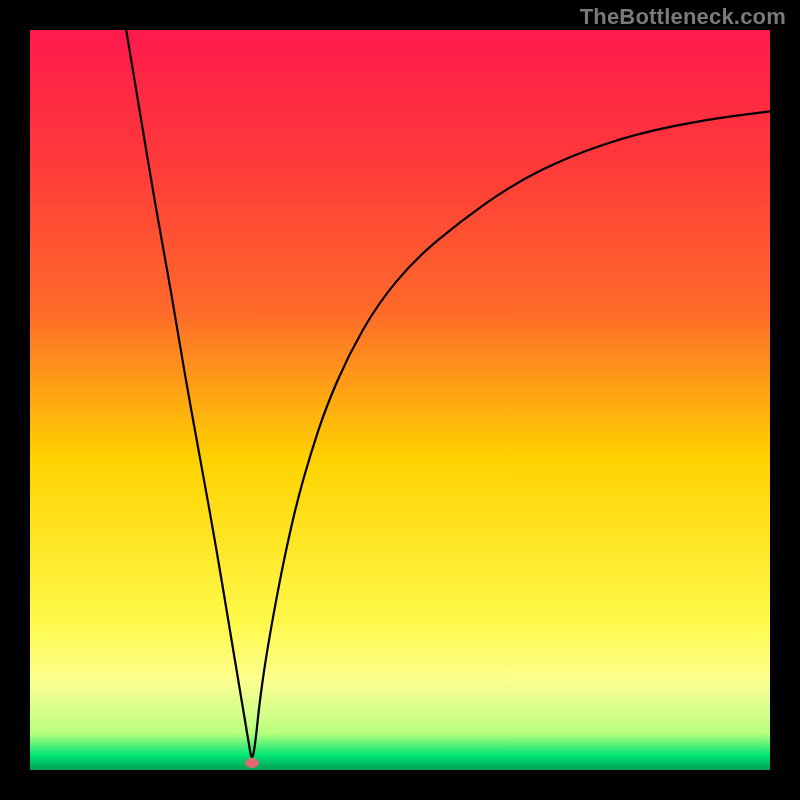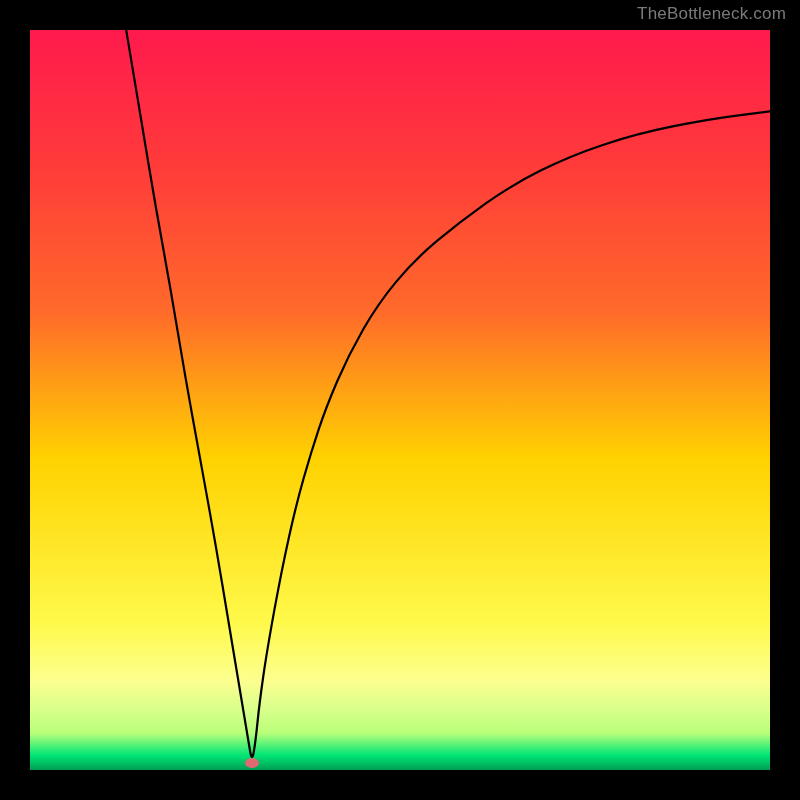--- a/index.html
+++ b/index.html
@@ -45,22 +45,22 @@
     width: 14px;
     height: 10px;
     border-radius: 50%;
     transform: translate(-50%, -50%);
   }
   .watermark {
     position: absolute;
     top: 4px;
     right: 14px;
     font-family: Arial, Helvetica, sans-serif;
-    font-size: 17px;
-    font-weight: 400;
+    font-size: 22px;
+    font-weight: 700;
     color: #7a7a7a;
     letter-spacing: 0.2px;
   }
 </style>
 </head>
 <body>
 
 <div class="frame">
   <div class="watermark">TheBottleneck.com</div>
 

